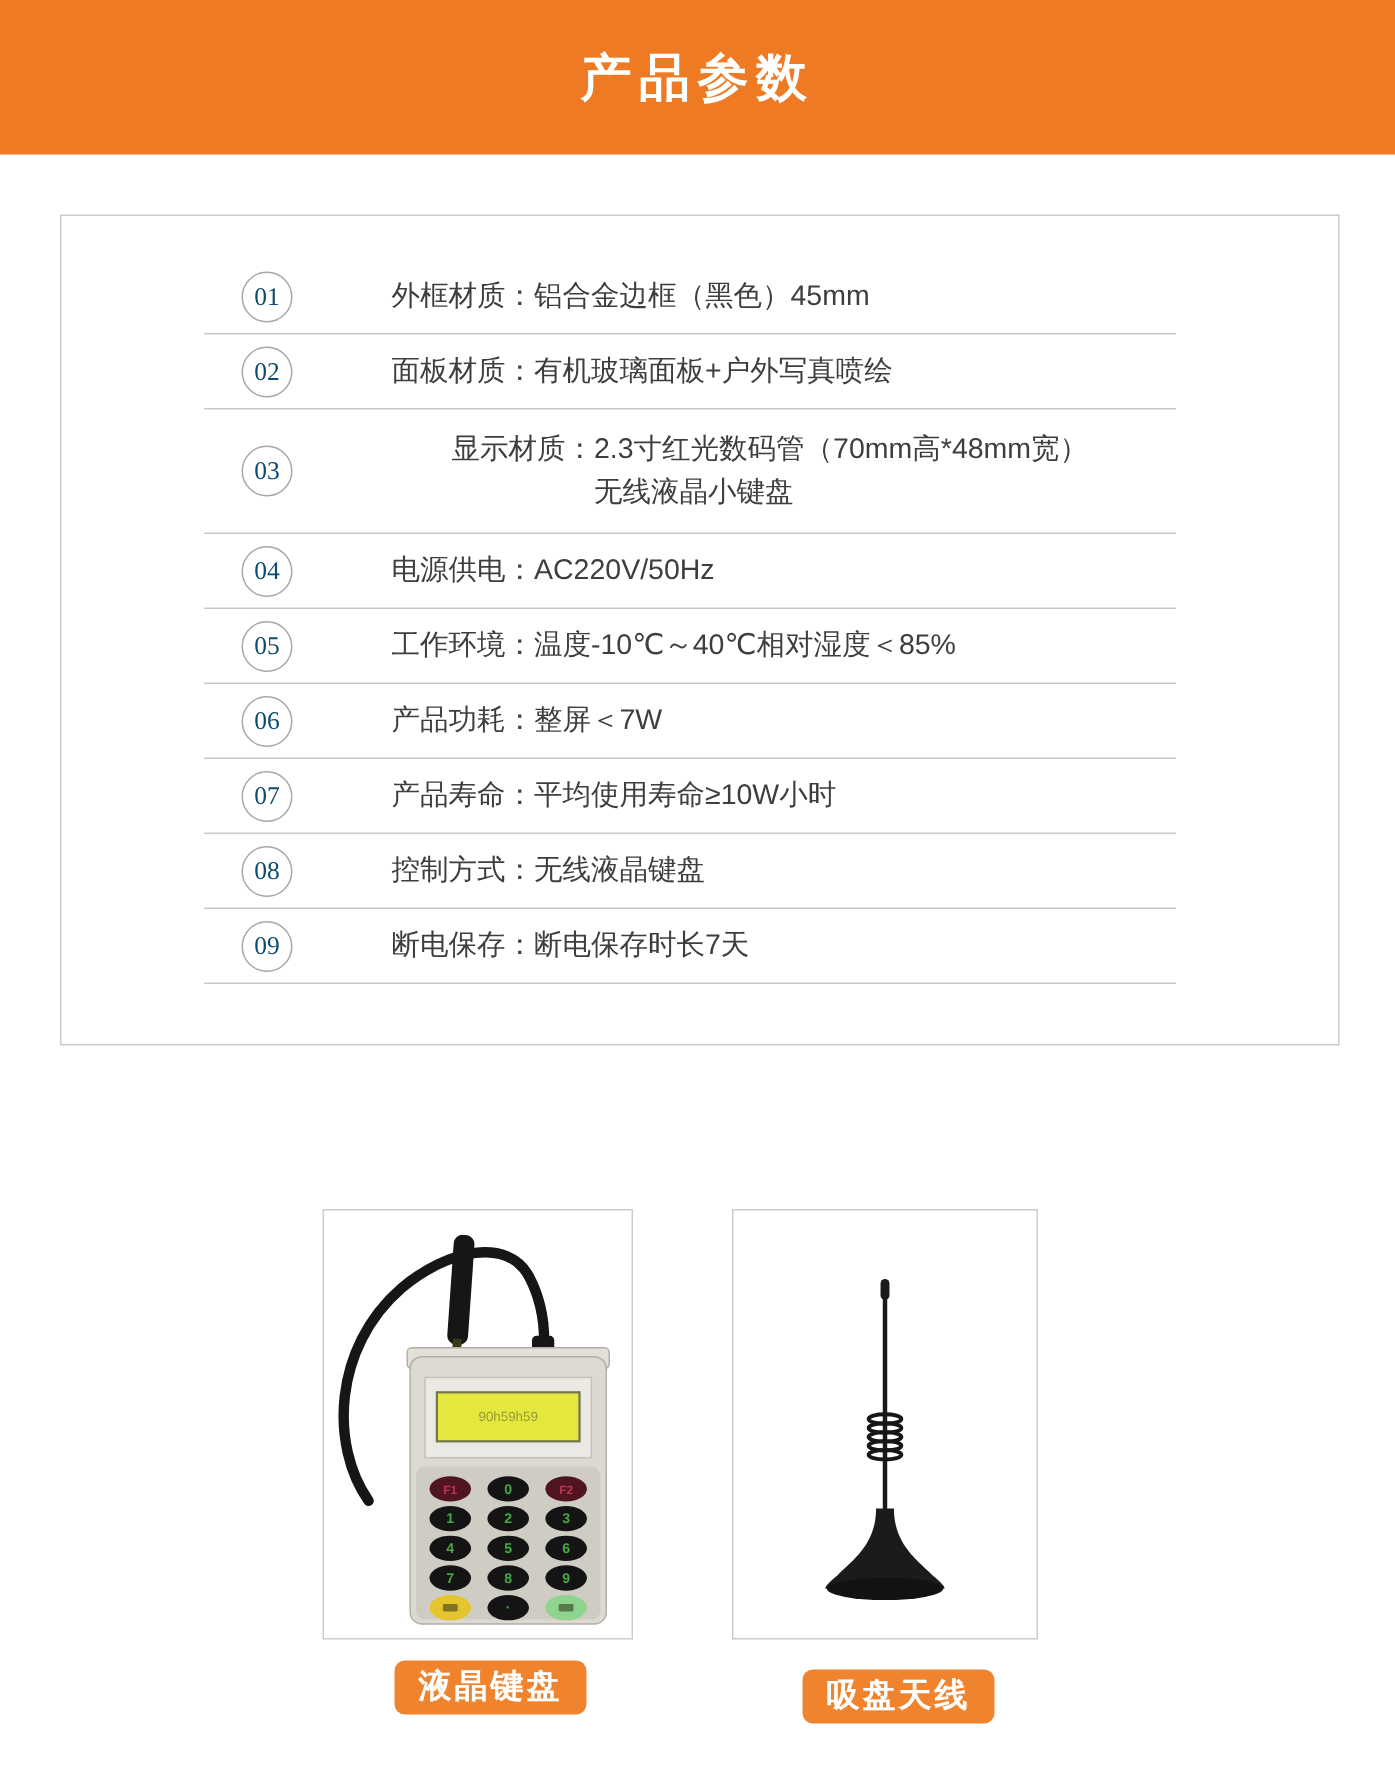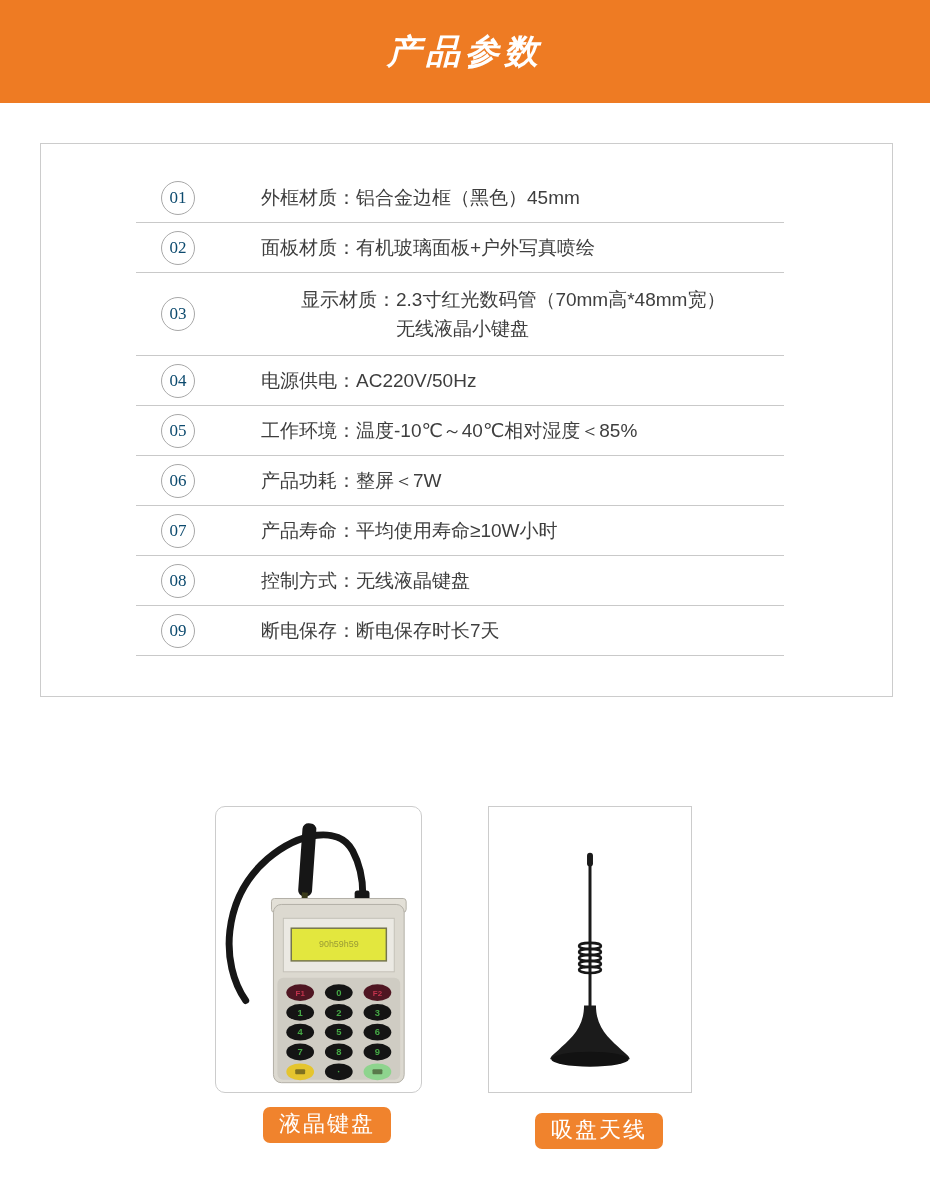--- a/index.html
+++ b/index.html
@@ -5,21 +5,21 @@
   html,body { margin:0; padding:0; }
   body {
     width:930px; height:1189px; position:relative; background:#ffffff;
     font-family:"Liberation Sans","DejaVu Sans",sans-serif;
     overflow:hidden;
   }
 
   
   .banner {
     position:absolute; left:0; top:0; width:930px; height:103px;
-    background:#ee7b23; display:flex; align-items:center; justify-content:center;font-style:italic;
+    background:#ee7b23; display:flex; align-items:center; justify-content:center;
   }
   .banner .title {
     color:#ffffff; font-size:34px; font-weight:bold; letter-spacing:5px;
   }
 
   
   .spec-box {
     position:absolute; left:40px; top:143px; width:853px; height:554px;
     border:1px solid #cccccc; box-sizing:border-box;
     padding:29px 0 0 95px; background:#ffffff;
@@ -42,27 +42,27 @@
   }
   .row-text .label { white-space:nowrap; }
   .row-text .vals  { display:inline-block; }
   .row-text .v2    { display:block; }
 
   
   .product-box {
     position:absolute; top:806px; height:287px; background:#ffffff;
     border:1px solid #cccccc; box-sizing:border-box;
   }
-  .product-box.keypad  { left:215px; width:207px;border-radius:10px; }
+  .product-box.keypad  { left:215px; width:207px; }
   .product-box.antenna { left:488px; width:204px; }
   .product-box svg { display:block; width:100%; height:100%; }
 
   .caption {
     position:absolute; background:#f0832d; color:#ffffff;
-    font-size:22px; font-weight:normal; letter-spacing:2px;
+    font-size:22px; font-weight:bold; letter-spacing:2px;
     padding:4px 16px 6px 16px; border-radius:7px; line-height:1.2;
   }
   .caption.keypad-cap  { left:263px; top:1107px; }
   .caption.antenna-cap { left:535px; top:1113px;text-align:center; }
 </style>
 </head>
 <body>
 
 <div class="banner">
   <div class="title">产品参数</div>

